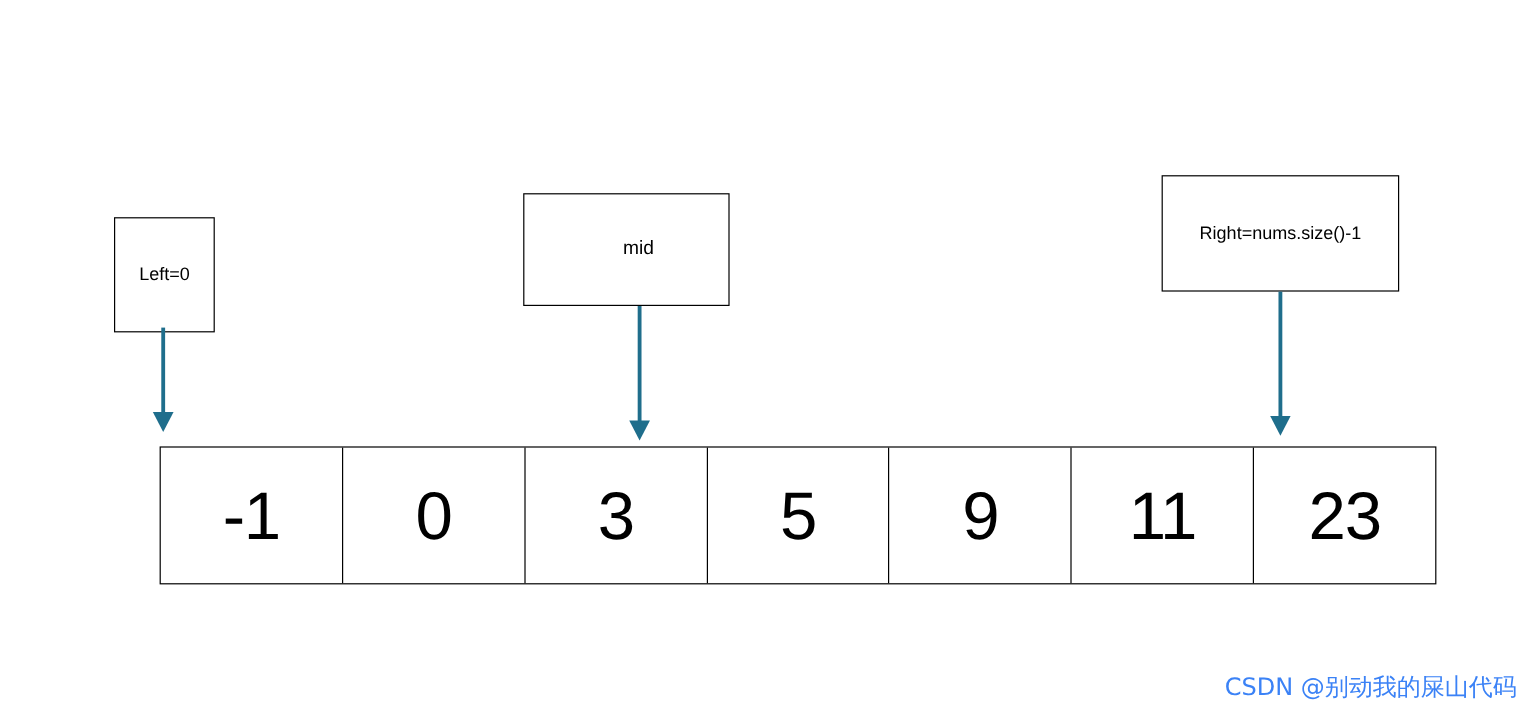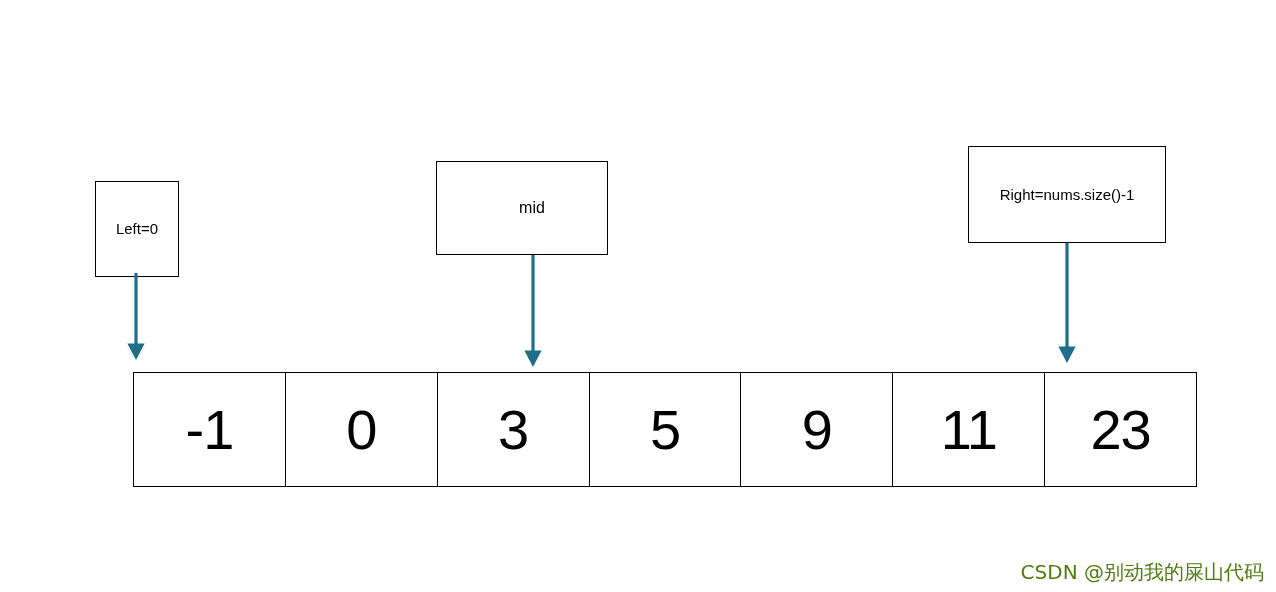--- a/index.html
+++ b/index.html
@@ -74,21 +74,21 @@
     border-right: none;
     text-align: center;
   }
 
   
   #watermark {
     position: absolute;
     right: 12px;
     bottom: 6px;
     font-size: 20px;
-    color: #4d7c0f;
+    color: #3b82f6;
     white-space: nowrap;
     font-family: "DejaVu Sans", sans-serif;
   }
 </style>
 </head>
 <body>
 
 <div id="canvas">
 
   <div class="label-box" id="box-left">

